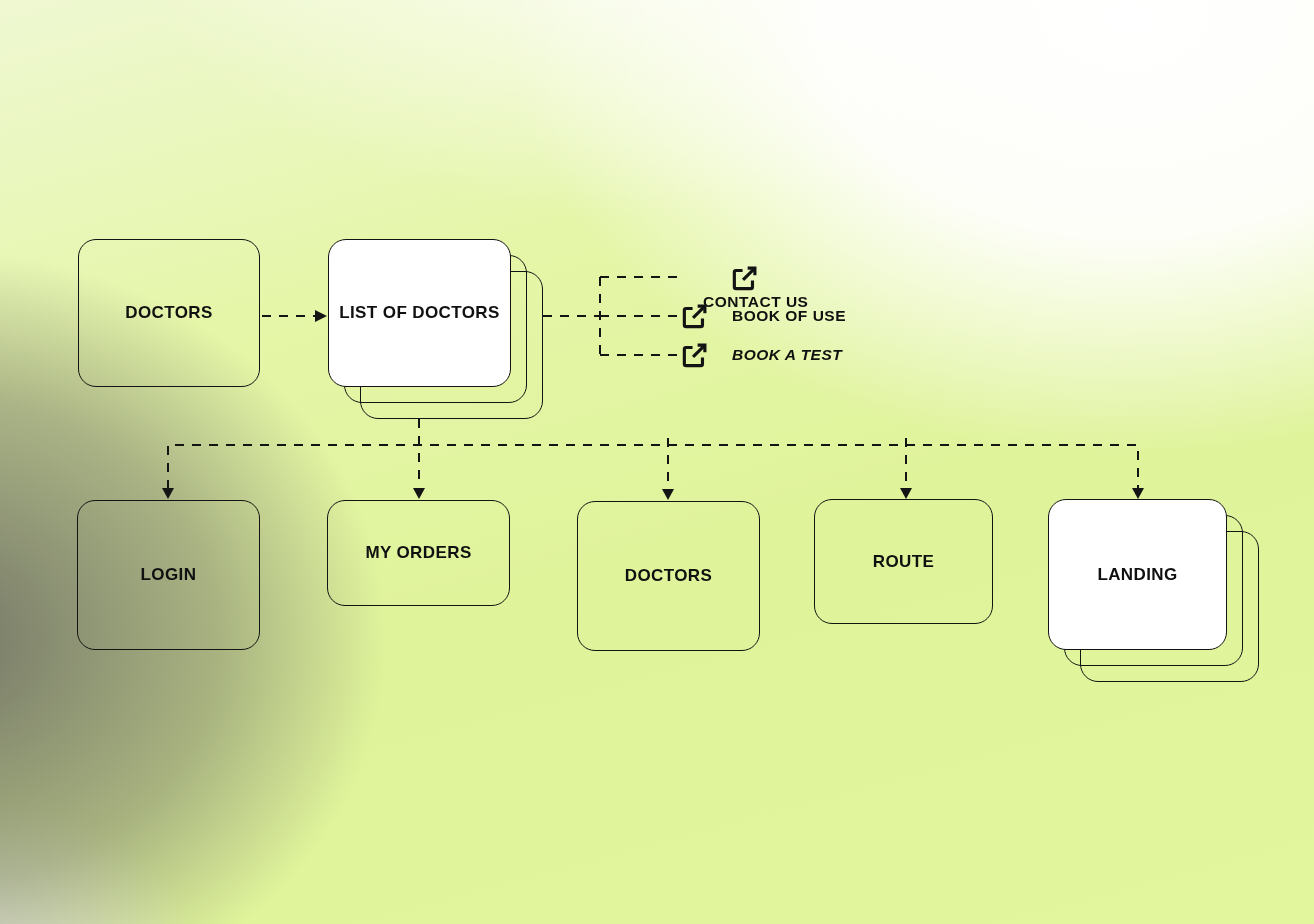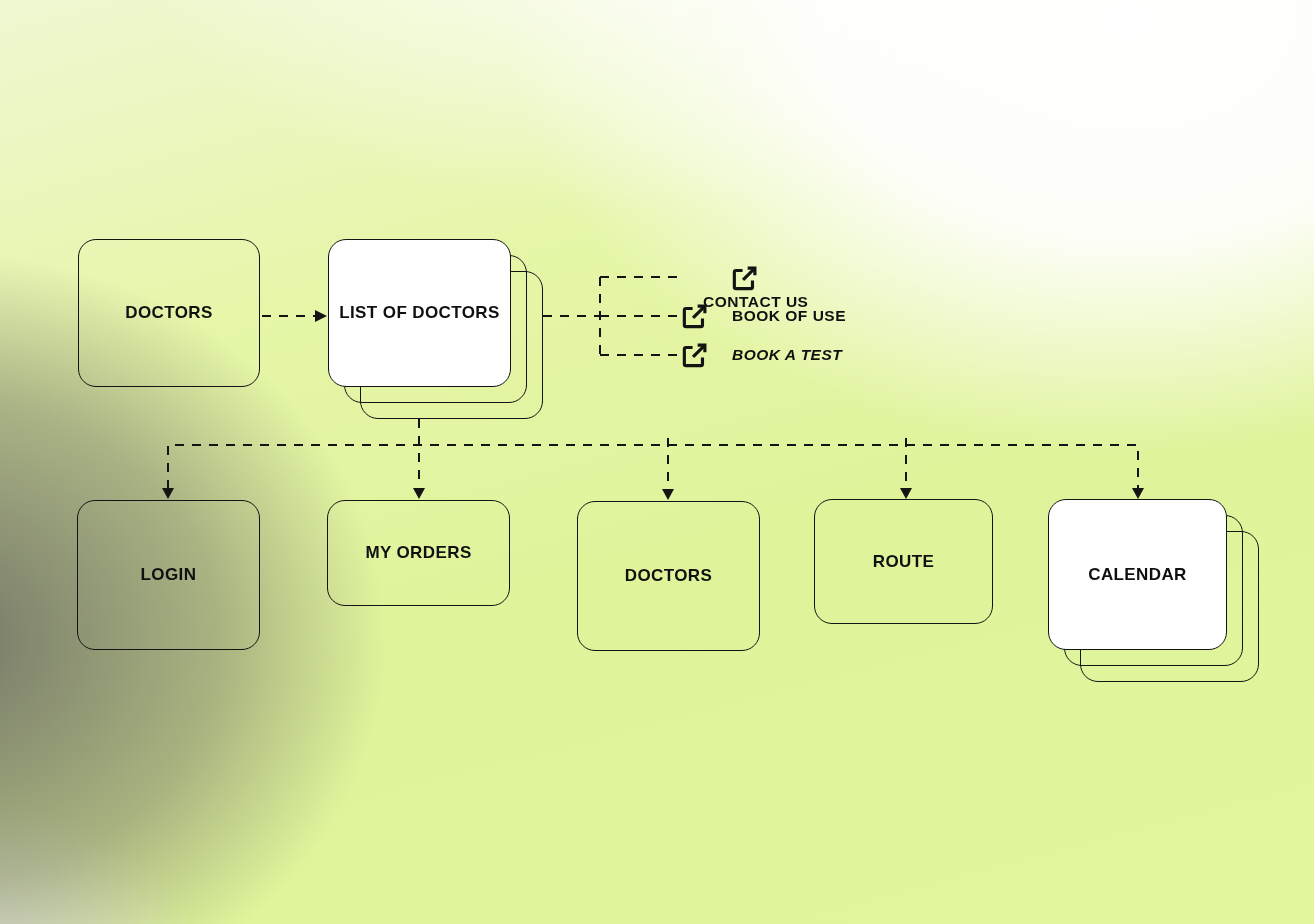--- a/index.html
+++ b/index.html
@@ -128,16 +128,16 @@
     <span class="label">DOCTORS</span>
   </div>
 
   <div class="node" style="left:814px;top:499px;width:179px;height:125px;">
     <span class="label">ROUTE</span>
   </div>
 
   <div class="ghost" style="left:1080px;top:531px;width:179px;height:151px;"></div>
   <div class="ghost" style="left:1064px;top:515px;width:179px;height:151px;"></div>
   <div class="node white" style="left:1048px;top:499px;width:179px;height:151px;">
-    <span class="label">CALENDAR</span>
+    <span class="label">LANDING</span>
   </div>
 
 </div>
 
 </body></html>

